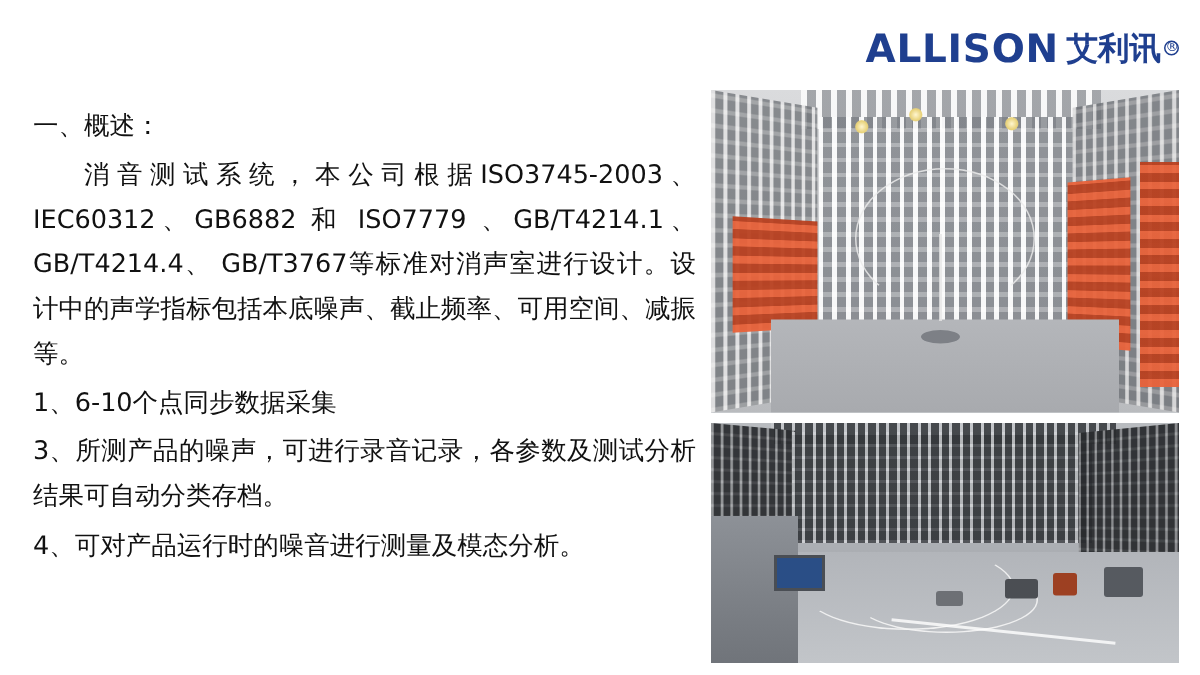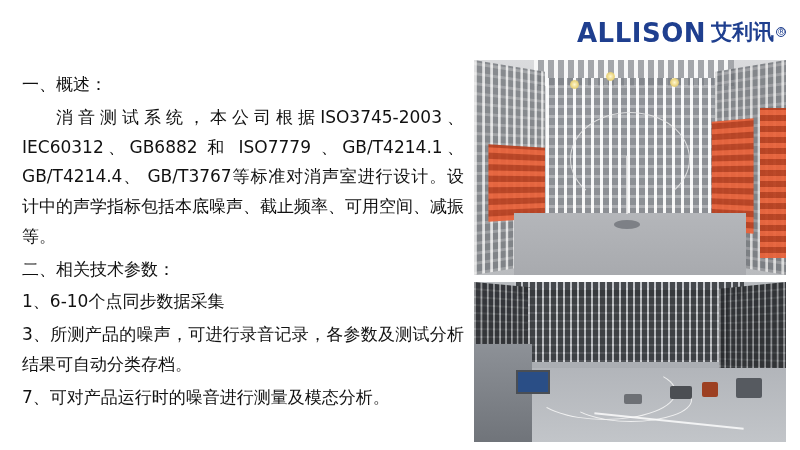--- a/index.html
+++ b/index.html
@@ -262,24 +262,23 @@
     <span class="logo-en">ALLISON</span>
     <span class="logo-cn">艾利讯</span>
     <span class="logo-tm">®</span>
   </div>
 
   <div class="body-text">
 
     <p class="heading">一、概述：</p>
     <p class="indent">消音测试系统，本公司根据ISO3745-2003、IEC60312、GB6882 和 ISO7779 、GB/T4214.1、GB/T4214.4、 GB/T3767等标准对消声室进行设计。设计中的声学指标包括本底噪声、截止频率、可用空间、减振等。</p>
 
-    <p class="heading">二、相关技术参数：</p>
     <p>1、6-10个点同步数据采集</p>
     <p>3、所测产品的噪声，可进行录音记录，各参数及测试分析结果可自动分类存档。</p>
-    <p>7、可对产品运行时的噪音进行测量及模态分析。</p>
+    <p>4、可对产品运行时的噪音进行测量及模态分析。</p>
 
   </div>
 
   <div class="photo photo-top">
     <div class="ac-scene">
       <div class="wedge-wall ceiling"></div>
       <div class="wedge-wall wall-left"></div>
       <div class="wedge-wall wall-back"></div>
       <div class="wedge-wall wall-right"></div>
       <div class="orange-band ob1"></div>

